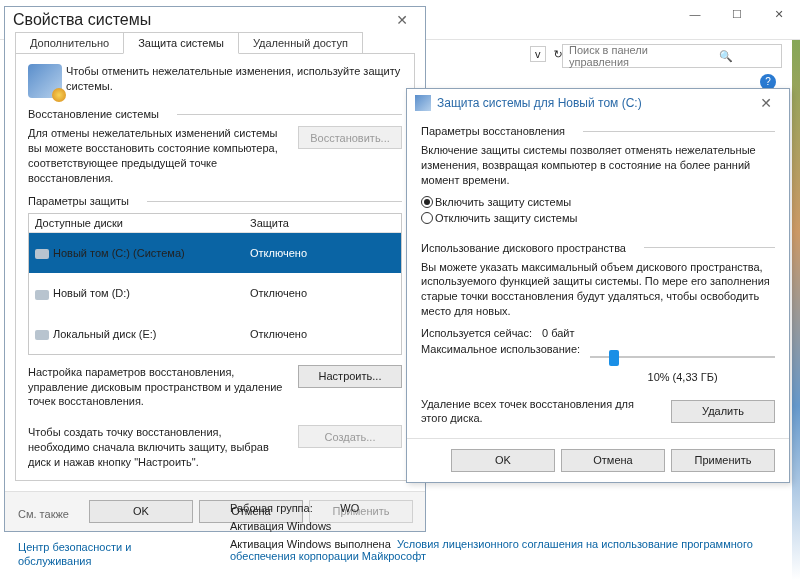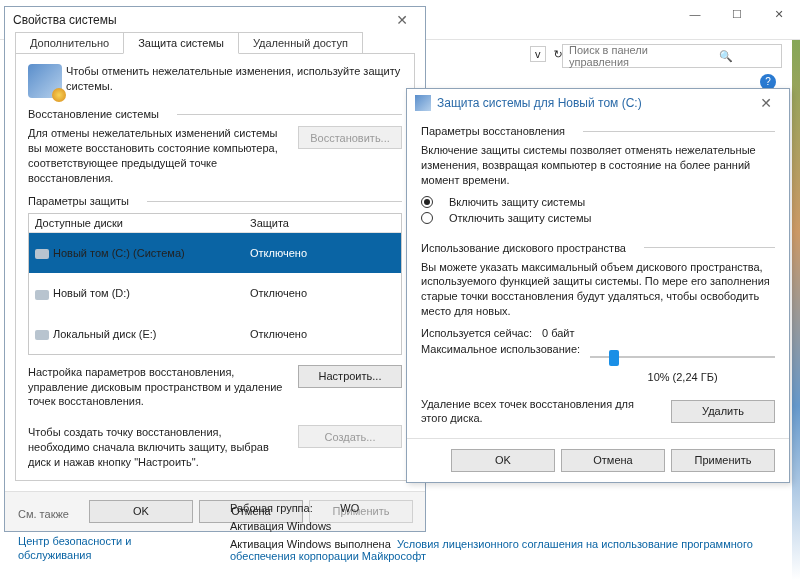--- a/index.html
+++ b/index.html
@@ -9,21 +9,21 @@
 .bgwin .controls div{width:42px;height:28px;display:flex;align-items:center;justify-content:center;color:#555}
 .searchbar{position:absolute;right:18px;top:44px;width:220px;height:24px;border:1px solid #ccc;background:#fff;display:flex;align-items:center}
 .searchbar span{flex:1;padding:0 6px;color:#777}
 .searchbar .sico{width:22px;text-align:center;color:#555}
 .helpico{position:absolute;right:24px;top:74px;width:16px;height:16px;border-radius:50%;background:#2a7ad1;color:#fff;text-align:center;line-height:16px;font-size:10px}
 .navarrows{position:absolute;left:530px;top:46px;font-size:11px;color:#555;display:flex;gap:8px;align-items:center}
 .navarrows .v{border:1px solid #ccc;padding:1px 4px}
 
 .dlg1{position:absolute;left:4px;top:6px;width:422px;background:#fff;border:1px solid #8fa3b8}
 .dlg1 .titlebar{height:26px;display:flex;align-items:center;padding:0 8px;background:#fff}
-.dlg1 .titlebar .t{flex:1;font-size:12px}
+.dlg1 .titlebar .t{flex:1;font-size:16px}
 .dlg1 .titlebar .cls{width:30px;text-align:center;color:#666;font-size:14px}
 .tabs{display:flex;padding:0 10px;margin-top:2px}
 .tab{padding:4px 14px;border:1px solid #ccc;border-bottom:none;background:#fff;margin-right:-1px;position:relative}
 .tab.inactive{background:#fff;color:#333}
 .tab.active{background:#fff;border-bottom:1px solid #fff;z-index:2}
 .tabbody{border:1px solid #ccc;margin:0 10px 10px 10px;padding:10px 12px 10px 12px;position:relative;background:#fff}
 .introrow{display:flex;gap:4px;align-items:flex-start;margin-bottom:8px}
 .shieldico{width:34px;height:34px;flex-shrink:0;background:linear-gradient(135deg,#5a8ecb,#b5d0ec);border-radius:4px;position:relative}
 .shieldico:after{content:"";position:absolute;right:-4px;bottom:-4px;width:14px;height:14px;background:radial-gradient(circle,#f7d358,#d98b1a);border-radius:50%}
 .grp{margin-top:10px}
@@ -45,37 +45,37 @@
 .tbl .r.sel div{color:#fff}
 .dico{display:inline-block;width:14px;height:10px;background:#b8c4cf;border-radius:2px;margin-right:4px;vertical-align:middle}
 .dlg1 .footer{display:flex;justify-content:flex-end;gap:6px;padding:8px 12px;border-top:1px solid #e0e0e0;background:#f4f4f4}
 
 .dlg2{position:absolute;left:406px;top:88px;width:384px;background:#fff;border:1px solid #8fa3b8;box-shadow:2px 2px 6px rgba(0,0,0,0.15)}
 .dlg2 .titlebar{height:28px;display:flex;align-items:center;padding:0 8px;background:#fff}
 .dlg2 .titlebar .ico{width:16px;height:16px;background:linear-gradient(135deg,#5a8ecb,#b5d0ec);margin-right:6px}
 .dlg2 .titlebar .t{flex:1;color:#2a6aa8;font-size:12px}
 .dlg2 .titlebar .cls{width:30px;text-align:center;color:#666;font-size:14px}
 .dlg2 .body{padding:8px 14px 12px 14px}
-.radio{display:flex;align-items:center;gap:16px;margin:4px 0}
+.radio{display:flex;align-items:center;gap:2px;margin:4px 0}
 .radio .rdot{width:12px;height:12px;border:1px solid #333;border-radius:50%;display:flex;align-items:center;justify-content:center}
 .radio.on .rdot:after{content:"";width:6px;height:6px;background:#222;border-radius:50%}
 .slider{position:relative;height:20px;margin:4px 0}
 .slider .track{position:absolute;left:0;right:0;top:9px;height:2px;background:#c8c8c8}
 .slider .thumb{position:absolute;top:3px;width:10px;height:16px;background:#1a8fe6;border-radius:2px}
 .kvrow{display:flex;gap:10px;margin:4px 0}
 .kvrow .k{min-width:110px}
 .delrow{display:flex;align-items:center;gap:10px;margin-top:14px}
 .delrow .txt{flex:1;line-height:1.3}
 .dlg2 .footer{display:flex;justify-content:flex-end;gap:6px;padding:10px 14px;border-top:1px solid #e0e0e0;background:#fff}
 
 .bgtxt{position:absolute;left:230px;top:496px;font-size:12px}
 .bgtxt .lbl{margin:6px 0}
 .link{color:#0a64a4}
 .seealso{position:absolute;left:18px;top:508px}
-.seealso .h{color:#666;margin-bottom:14px}
+.seealso .h{color:#666;margin-bottom:20px}
 .edge{position:absolute;right:0;top:0;width:8px;height:580px;background:linear-gradient(#7a5,#c96 40%,#69c 70%,#fff)}
 </style>
 </head>
 <body>
 
 <div class="edge"></div>
 
 <div class="bgwin">
   <div class="controls">
     <div>—</div>
@@ -194,21 +194,21 @@
         <div class="k">Используется сейчас:</div>
         <div>0 байт</div>
       </div>
       <div class="kvrow" style="align-items:flex-start">
         <div class="k" style="line-height:1.2">Максимальное использование:</div>
         <div style="flex:1">
           <div class="slider">
             <div class="track"></div>
             <div class="thumb" id="thumb" style="left: 10%;"></div>
           </div>
-          <div style="text-align:center">10% (2,24 ГБ)</div>
+          <div style="text-align:center">10% (4,33 ГБ)</div>
         </div>
       </div>
       <div class="delrow">
         <div class="txt">Удаление всех точек восстановления для этого диска.</div>
         <div class="btn">Удалить</div>
       </div>
     </div>
   </div>
   <div class="footer">
     <div class="btn">OK</div>

